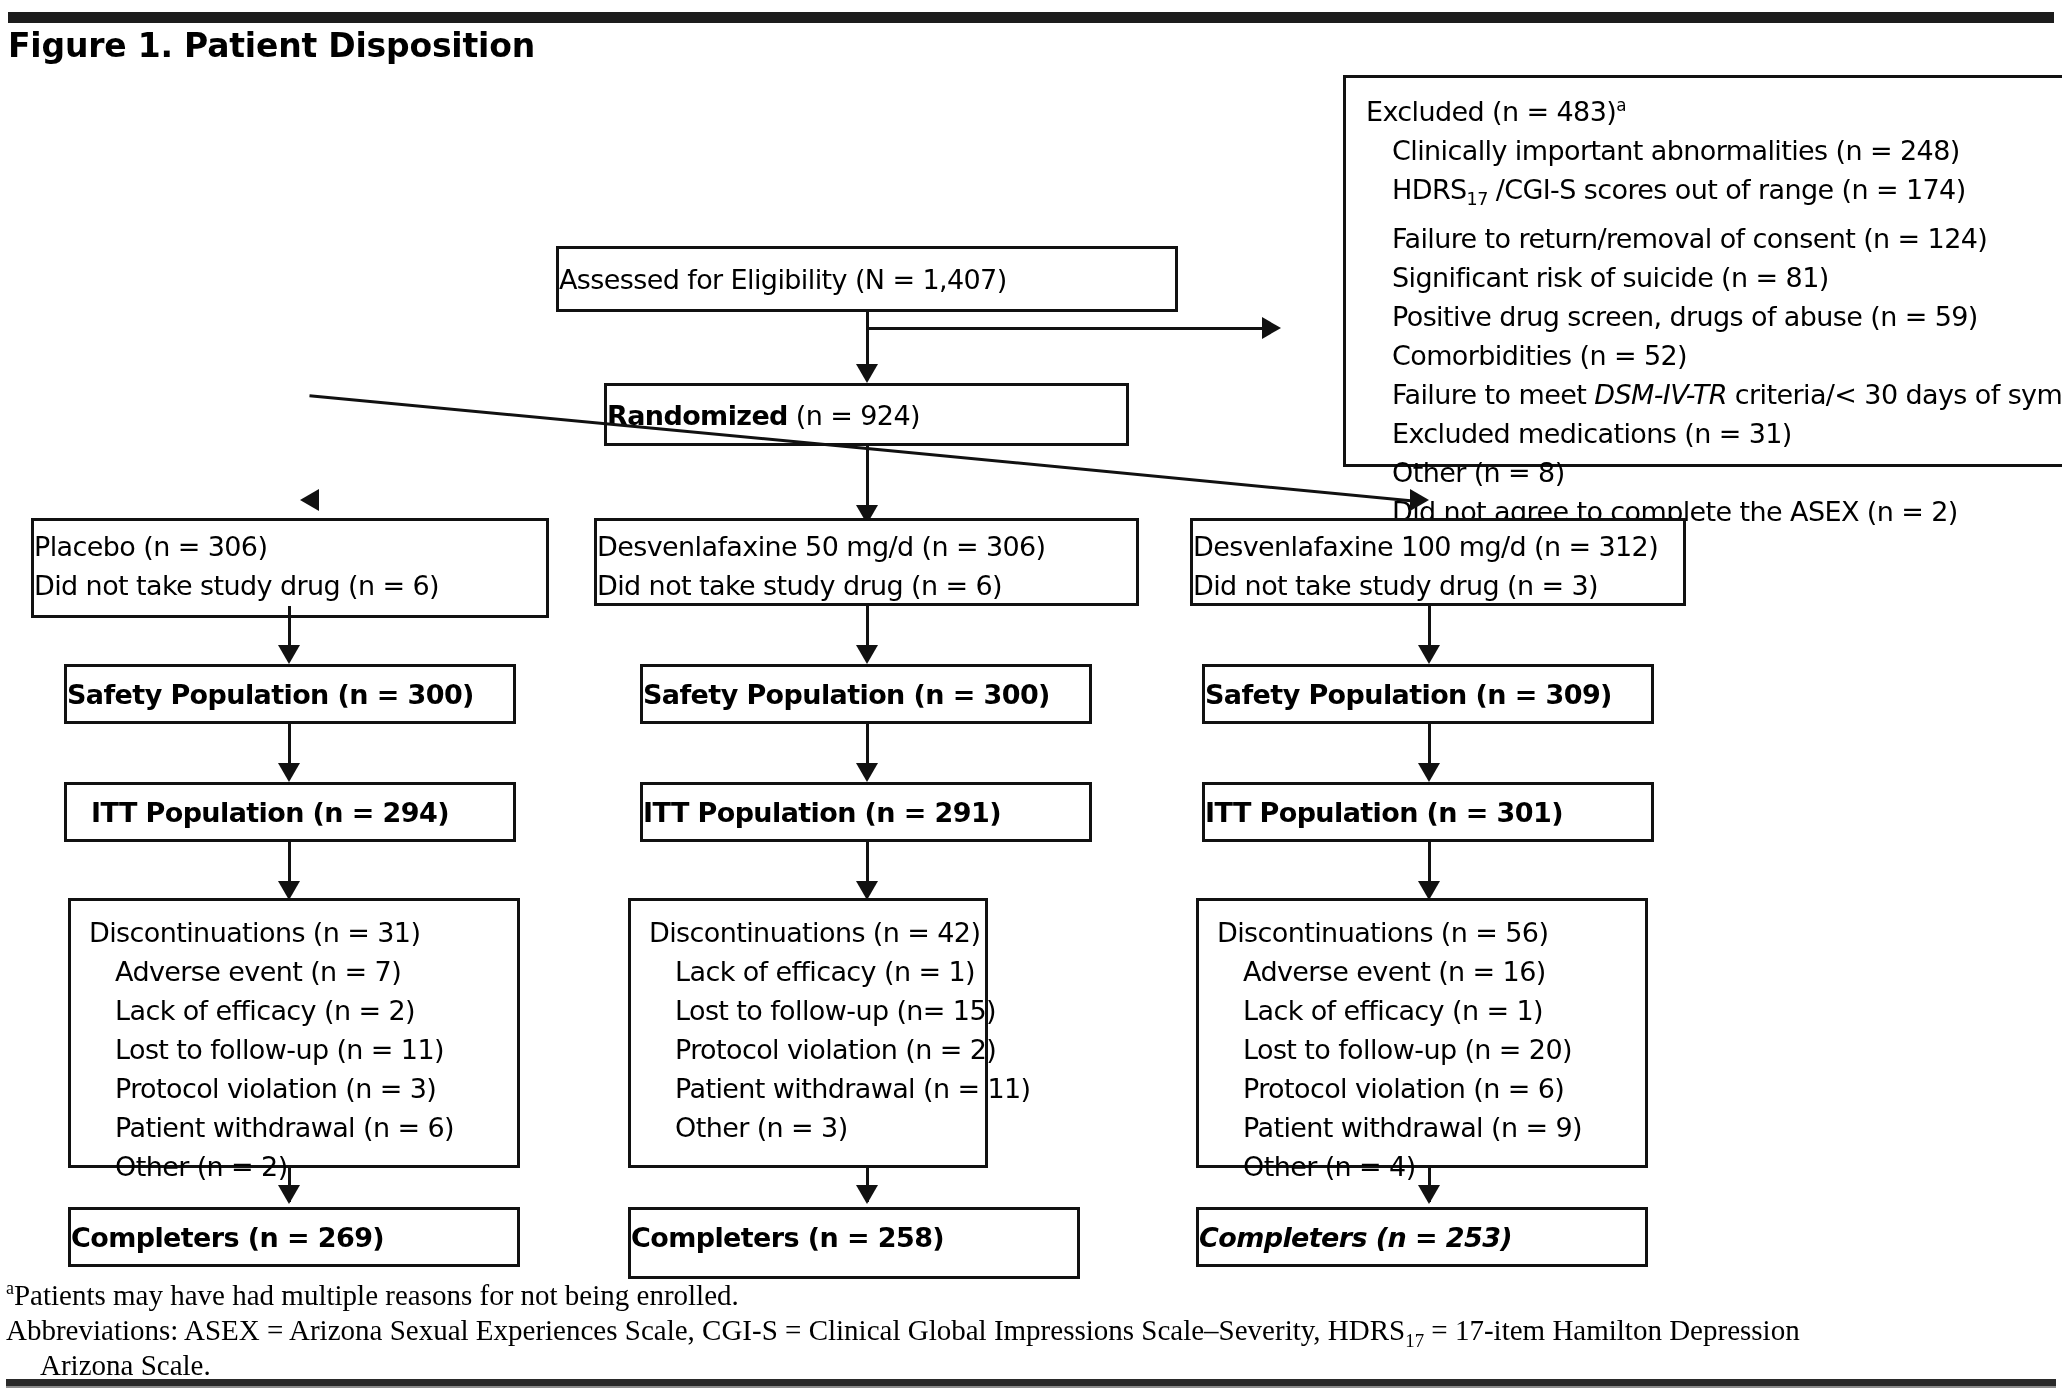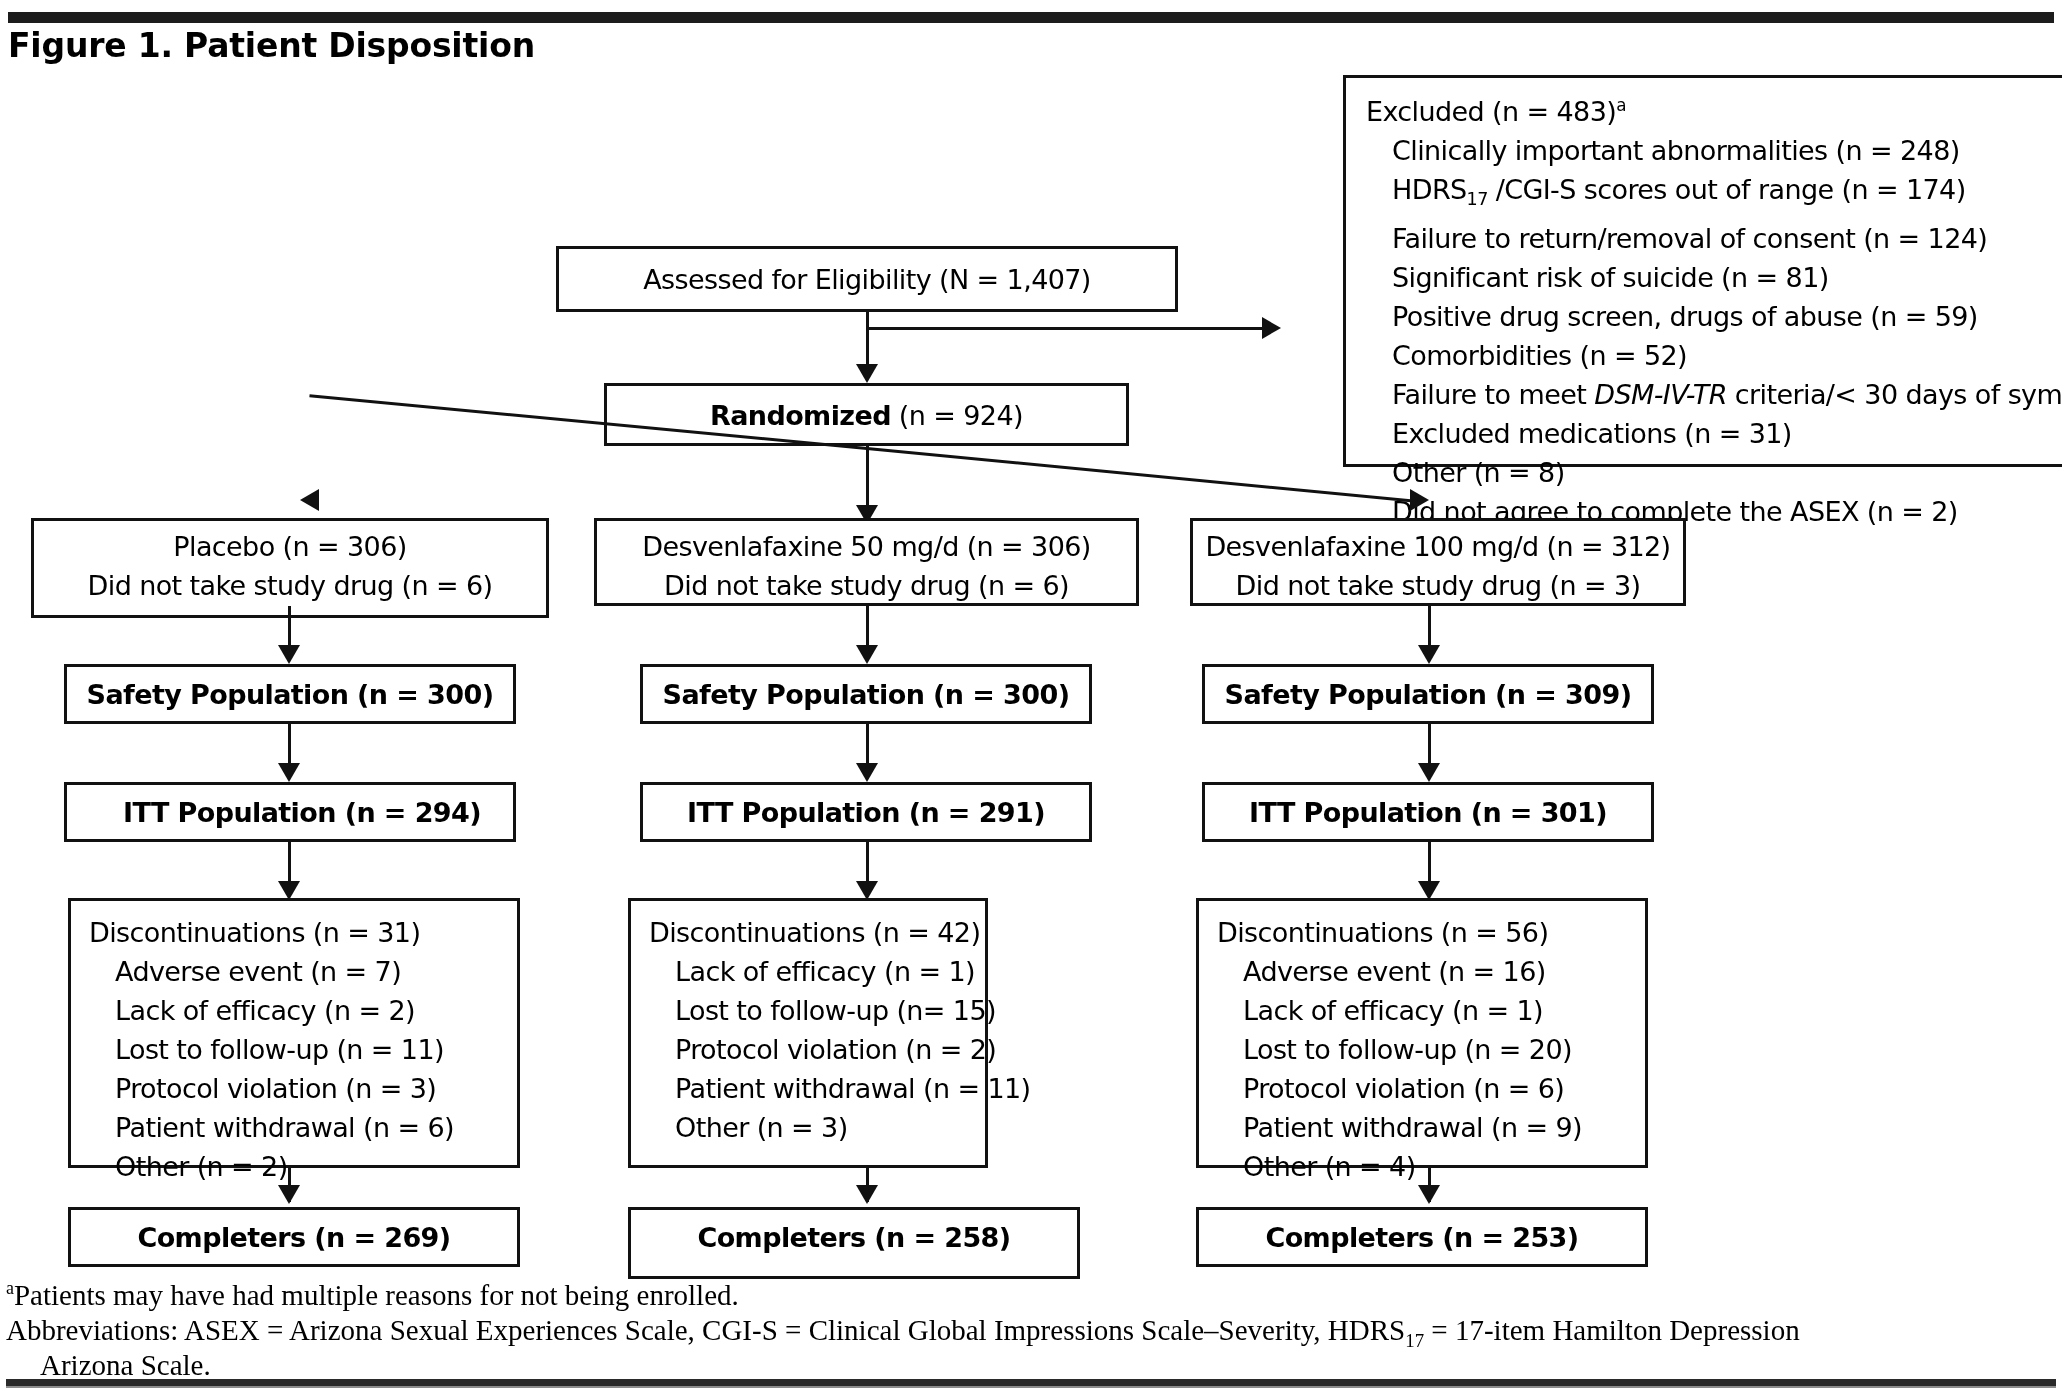--- a/index.html
+++ b/index.html
@@ -15,21 +15,21 @@
     position:absolute;left:8px;top:26px;
     font-size:33px;font-weight:bold;letter-spacing:-0.2px;
     font-family:"DejaVu Sans",sans-serif;
   }
   
   .box{position:absolute;border:3px solid #111;background:#fff;box-sizing:border-box;}
   .box .ln{
     display:block;white-space:nowrap;font-size:27px;line-height:39px;
     font-family:"DejaVu Sans",sans-serif;letter-spacing:-0.6px;
   }
-  .ctr{text-align:center;}
+  .ctr{}
   .lft{text-align:left;}
   .b{font-weight:bold;}
   .it{font-style:italic;}
   sup{font-size:0.62em;vertical-align:super;line-height:0;}
   .indent{padding-left:26px;}
   
   .vline{position:absolute;width:3px;background:#111;}
   .hline{position:absolute;height:3px;background:#111;}
   .arrow-d{position:absolute;width:0;height:0;
            border-left:11px solid transparent;border-right:11px solid transparent;
@@ -183,21 +183,21 @@
   <span class="ln lft indent">Lack of efficacy (n = 1)</span>
   <span class="ln lft indent">Lost to follow-up (n = 20)</span>
   <span class="ln lft indent">Protocol violation (n = 6)</span>
   <span class="ln lft indent">Patient withdrawal (n = 9)</span>
   <span class="ln lft indent">Other (n = 4)</span>
 </div>
 <div class="vline" style="left:1428px;top:1168px;height:34px;"></div>
 <div class="arrow-d" style="left:1418px;top:1185px;"></div>
 
 <div class="box" style="left:1196px;top:1207px;width:452px;height:60px;">
-  <span class="ln ctr b" style="margin-top:8px;">Completers (n = 253)</span>
+  <span class="ln ctr b" style="margin-top:8px;font-style:italic;">Completers (n = 253)</span>
 </div>
 
 <div class="foot" style="left:6px;top:1278px;">
   <sup>a</sup><span>Patients may have had multiple reasons for not being enrolled.</span>
 </div>
 <div class="foot" style="left:6px;top:1313px;">
   <span>Abbreviations: ASEX = Arizona Sexual Experiences Scale, CGI-S = Clinical Global Impressions Scale–Severity, HDRS</span><sub style="font-size:.65em">17</sub><span> = 17-item Hamilton Depression</span>
 </div>
 <div class="foot" style="left:40px;top:1348px;">Arizona Scale.</div>
 

